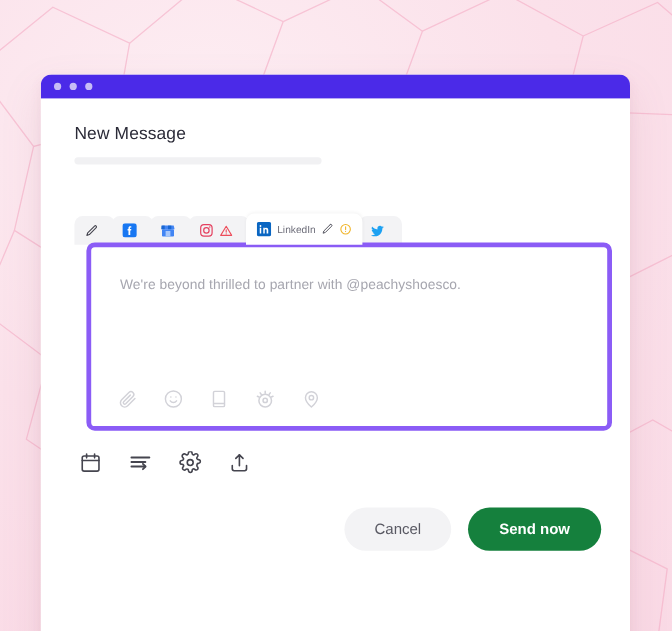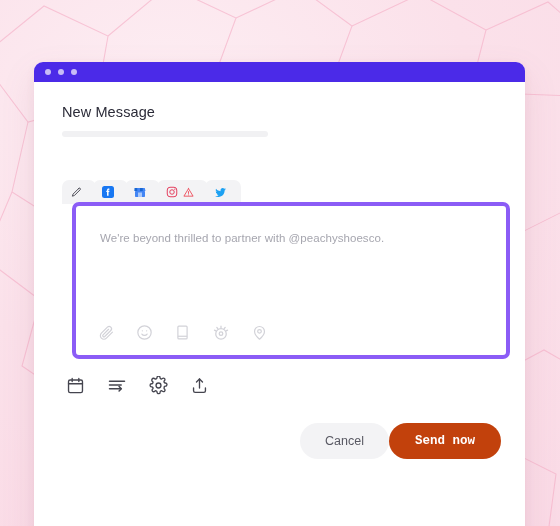--- a/index.html
+++ b/index.html
@@ -157,44 +157,44 @@
     align-items: center;
   }
   .arow-ico { cursor: pointer; display: flex; }
 
   
   #footer-buttons {
     position: absolute;
     right: 24px;
     top: 341px;
     display: flex;
-    gap: 0;
+    gap: 14px;
     align-items: center;
   }
   #cancel-button {
     background: #f3f3f5;
     color: #595963;
     border: none;
     border-radius: 20px;
     height: 36px;
     padding: 0 25px;
     font-size: 12.5px;
     font-family: "Liberation Sans", sans-serif;
     cursor: pointer;
   }
   #send-button {
-    background: #c2410c;
+    background: #15803d;
     color: #ffffff;
     border: none;
     border-radius: 20px;
     height: 36px;
     padding: 0 26px;
     font-size: 12.5px;
     font-weight: bold;
-    font-family: Liberation Mono, monospace;
+    font-family: Liberation Sans, sans-serif;
     cursor: pointer;
   }
 </style>
 </head>
 <body>
 
 <div id="stage">
 
   <div id="bg-gradient"></div>
   <svg id="bg-pattern" viewBox="0 0 560 526" preserveAspectRatio="none">
@@ -290,20 +290,41 @@
           <span class="tab-ico">
             <svg width="11" height="11" viewBox="0 0 24 24" fill="none" stroke="#ED4D5B" stroke-width="2" stroke-linecap="round" stroke-linejoin="round">
               <path d="M12 3.5 22 20H2L12 3.5z"></path>
               <path d="M12 10v4"></path>
               <path d="M12 17.2v.2"></path>
             </svg>
           </span>
           <span class="tab-label"></span>
         </div>
 
+        <div class="tab active">
+          <span class="tab-ico">
+            <svg width="12" height="12" viewBox="0 0 24 24">
+              <rect width="24" height="24" rx="3" fill="#0A66C2"></rect>
+              <path d="M7.4 9.6H4.9V19h2.5V9.6zM6.15 5.2a1.5 1.5 0 1 0 0 3 1.5 1.5 0 0 0 0-3zM19.1 13.6c0-2.6-1.4-3.9-3.3-3.9-1.5 0-2.2.85-2.55 1.45V9.6H10.8V19h2.45v-5.1c0-1.25.6-1.95 1.6-1.95.95 0 1.5.65 1.5 1.95V19h2.75v-5.4z" fill="#fff"></path>
+            </svg>
+          </span>
+          <span class="tab-label">LinkedIn</span>
+          <span class="tab-ico">
+            <svg width="10" height="10" viewBox="0 0 24 24" fill="none" stroke="#55555f" stroke-width="2" stroke-linecap="round" stroke-linejoin="round">
+              <path d="M17 3a2.1 2.1 0 0 1 3 3L7.5 18.5 3 20l1.5-4.5L17 3z"></path>
+            </svg>
+          </span>
+          <span class="tab-ico">
+            <svg width="10" height="10" viewBox="0 0 24 24" fill="none" stroke="#F0B429" stroke-width="2.2" stroke-linecap="round">
+              <circle cx="12" cy="12" r="9.5"></circle>
+              <path d="M12 7.2v5.2"></path>
+              <path d="M12 16.2v.2"></path>
+            </svg>
+          </span>
+        </div>
 
         <div class="tab">
           <span class="tab-ico">
             <svg width="13" height="13" viewBox="0 0 24 24" fill="#1DA1F2">
               <path d="M22 5.9c-.7.35-1.5.55-2.3.65.85-.5 1.5-1.3 1.8-2.25-.8.5-1.65.8-2.55 1A4 4 0 0 0 12 8.6c0 .3 0 .6.1.9C8.7 9.3 5.7 7.7 3.7 5.2a4 4 0 0 0 1.25 5.35c-.65 0-1.25-.2-1.8-.5v.05a4 4 0 0 0 3.2 3.9c-.55.15-1.15.2-1.75.05a4 4 0 0 0 3.7 2.8A8 8 0 0 1 2 18.4a11.3 11.3 0 0 0 6.15 1.8c7.35 0 11.4-6.1 11.4-11.4v-.5A8 8 0 0 0 22 5.9z"></path>
             </svg>
           </span>
           <span class="tab-label"></span>
         </div>
 

